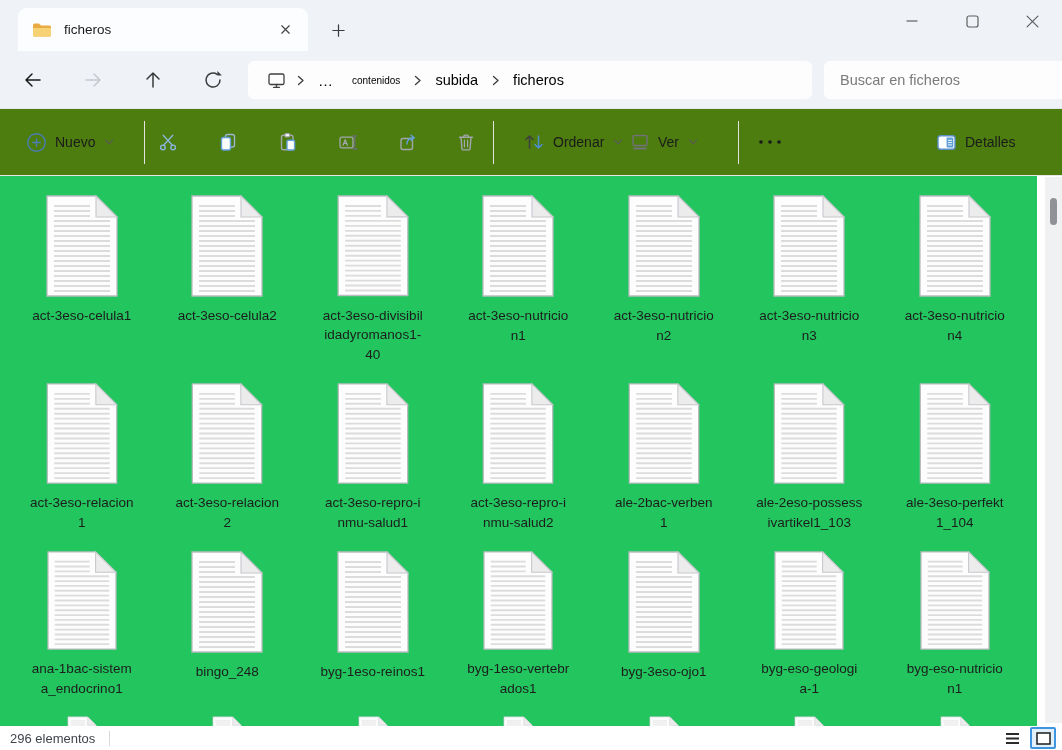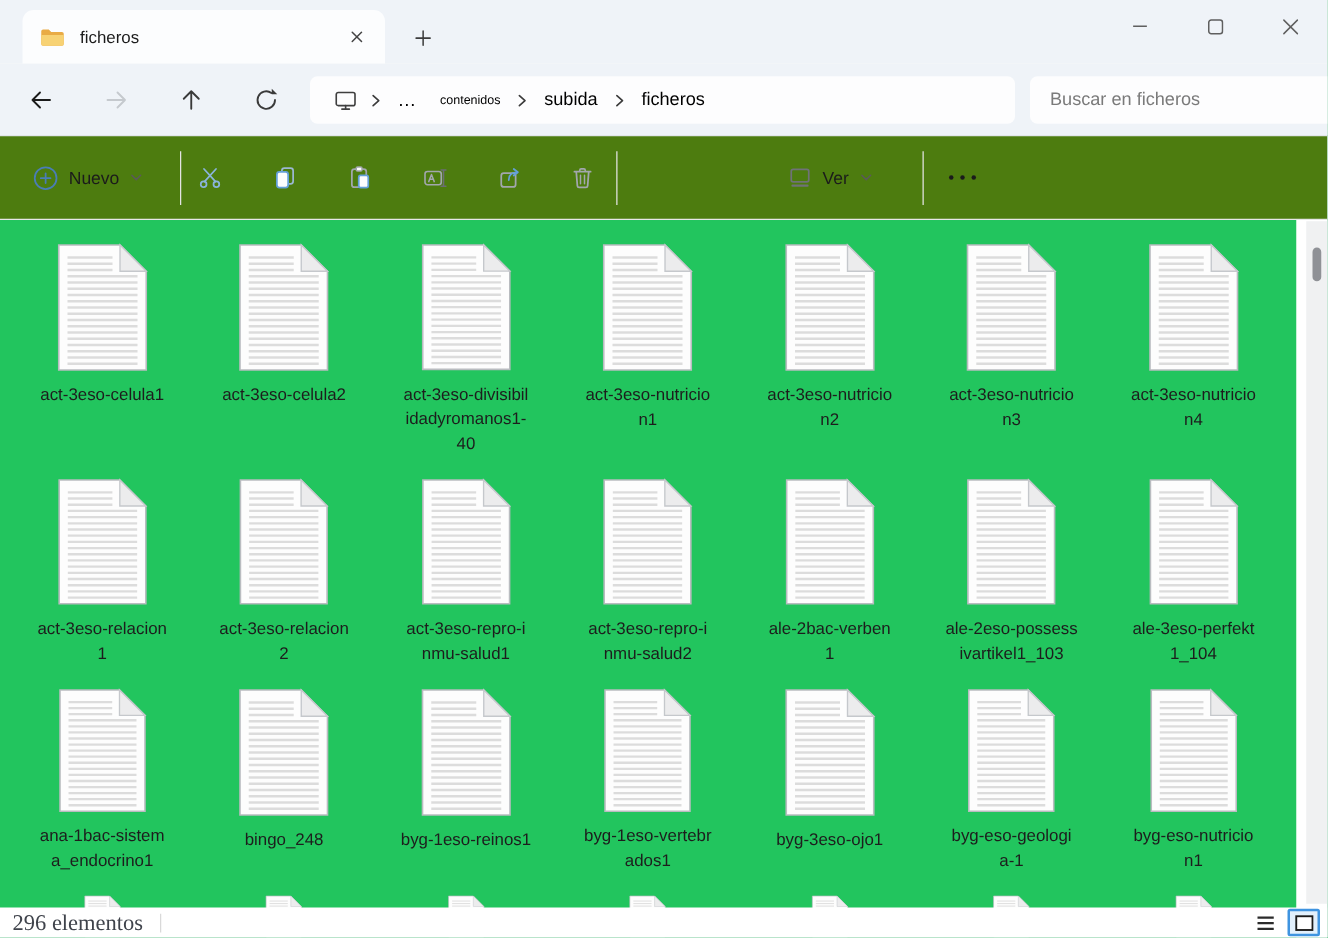--- a/index.html
+++ b/index.html
@@ -50,21 +50,21 @@
   .file-label{margin-top:8px;font-size:13.5px;line-height:19.5px;text-align:center;color:#1d1d1d;}
   .file-label div{white-space:nowrap;}
 
   
   .scrollbar{position:absolute;right:0;top:177px;width:17px;height:546px;background:#f0f1f2;z-index:4;}
   .scroll-thumb{position:absolute;left:5px;top:21px;width:7px;height:27px;background:#8f9196;border-radius:3.5px;}
 
   
   .statusbar{position:absolute;left:0;right:0;bottom:0;height:24px;background:#ffffff;
              display:flex;align-items:center;z-index:5;}
-  .status-count{margin-left:10px;font-size:18px;color:#3f434b;font-family:Liberation Serif, serif;}
+  .status-count{margin-left:10px;font-size:13px;color:#3f434b;}
   .status-divider{margin-left:14px;width:1px;height:15px;background:#d9d9d9;}
   .view-toggles{position:absolute;right:6px;bottom:1px;display:flex;align-items:center;gap:6px;}
   .toggle-btn{width:24px;height:21px;display:flex;align-items:center;justify-content:center;
               border:1px solid transparent;background:transparent;border-radius:2px;padding:0;}
   .toggle-btn.selected{border:2px solid #3f94e0;background:#e2f0fc;width:26px;height:22px;box-sizing:border-box;}
 </style>
 </head>
 <body>
 
 <div class="window">
@@ -252,20 +252,34 @@
           <path d="M3.5,5.3 H16.5" stroke="#a2a7ad" stroke-width="1.4" stroke-linecap="round" fill="none"></path>
           <path d="M7.8,5 V4.2 Q7.8,3.1 8.9,3.1 H11.1 Q12.2,3.1 12.2,4.2 V5" stroke="#a2a7ad" stroke-width="1.3" fill="none"></path>
           <path d="M5,5.3 L5.9,16.7 Q6,17.9 7.2,17.9 H12.8 Q14,17.9 14.1,16.7 L15,5.3" stroke="#a2a7ad" stroke-width="1.4" fill="none"></path>
           <path d="M8.4,8.2 V15 M11.6,8.2 V15" stroke="#a2a7ad" stroke-width="1.2" stroke-linecap="round" fill="none"></path>
         </svg>
       </span>
     </button>
 
     <div class="tb-divider" style="left:493px;"></div>
 
+    <button class="tb-group" style="left:513px;">
+      <span style="display:flex;">
+        <svg width="22" height="22" viewBox="0 0 22 22">
+          <path d="M6.5,17 V5 M3,8.5 L6.5,5 L10,8.5" stroke="#3f3f3f" stroke-width="1.5" stroke-linecap="round" stroke-linejoin="round" fill="none"></path>
+          <path d="M15.5,5 V17 M12,13.5 L15.5,17 L19,13.5" stroke="#4d8ed2" stroke-width="1.5" stroke-linecap="round" stroke-linejoin="round" fill="none"></path>
+        </svg>
+      </span>
+      <span>Ordenar</span>
+      <span style="display:flex;">
+        <svg width="12" height="12" viewBox="0 0 12 12">
+            <path d="M2.5,4.2 L6,7.7 L9.5,4.2" stroke="#5a5a5a" stroke-width="1.2" stroke-linecap="round" stroke-linejoin="round" fill="none"></path>
+          </svg>
+      </span>
+    </button>
 
     <button class="tb-group" style="left:620px;">
       <span style="display:flex;">
         <svg width="20" height="20" viewBox="0 0 20 20">
           <rect x="3" y="3.5" width="14" height="10" rx="1.5" stroke="#6f7277" stroke-width="1.4" fill="none"></rect>
           <path d="M4,16.5 H16" stroke="#6f7277" stroke-width="1.8" stroke-linecap="round" fill="none"></path>
         </svg>
       </span>
       <span>Ver</span>
       <span style="display:flex;">
@@ -280,20 +294,30 @@
     <button class="tb-icon-btn" style="left:748px;width:44px;">
       <span style="display:flex;">
         <svg width="26" height="8" viewBox="0 0 26 8">
           <circle cx="4" cy="4" r="1.8" fill="#1b1b1b"></circle>
             <circle cx="13" cy="4" r="1.8" fill="#1b1b1b"></circle>
             <circle cx="22" cy="4" r="1.8" fill="#1b1b1b"></circle>
         </svg>
       </span>
     </button>
 
+    <button class="tb-group" style="left:926px;">
+      <span style="display:flex;">
+        <svg width="21" height="21" viewBox="0 0 21 21">
+          <rect x="2" y="3.8" width="17" height="13.5" rx="2.5" stroke="#5b90c9" stroke-width="1.4" fill="#fcfdfd"></rect>
+          <rect x="10.6" y="5.6" width="6.7" height="9.9" rx="1" fill="#5e9fd8"></rect>
+          <path d="M12,8.3 H16 M12,10.6 H16 M12,12.9 H16" stroke="#ffffff" stroke-width="0.9" fill="none"></path>
+        </svg>
+      </span>
+      <span>Detalles</span>
+    </button>
   </div>
 
   <div class="content">
     <div class="file-grid">
         <div class="file-row r1">
           <div class="file-item">
             <svg class="doc-icon" viewBox="0 0 76 104">
     <path d="M3,2 L52,2 L73,23 L73,102 L3,102 Z" fill="#fdfdfd" stroke="#b9bcc0" stroke-width="1.3"></path>
     <g stroke="#dcdcdc" stroke-width="1.9">
                 <line x1="10" y1="12" x2="46" y2="12"></line>

